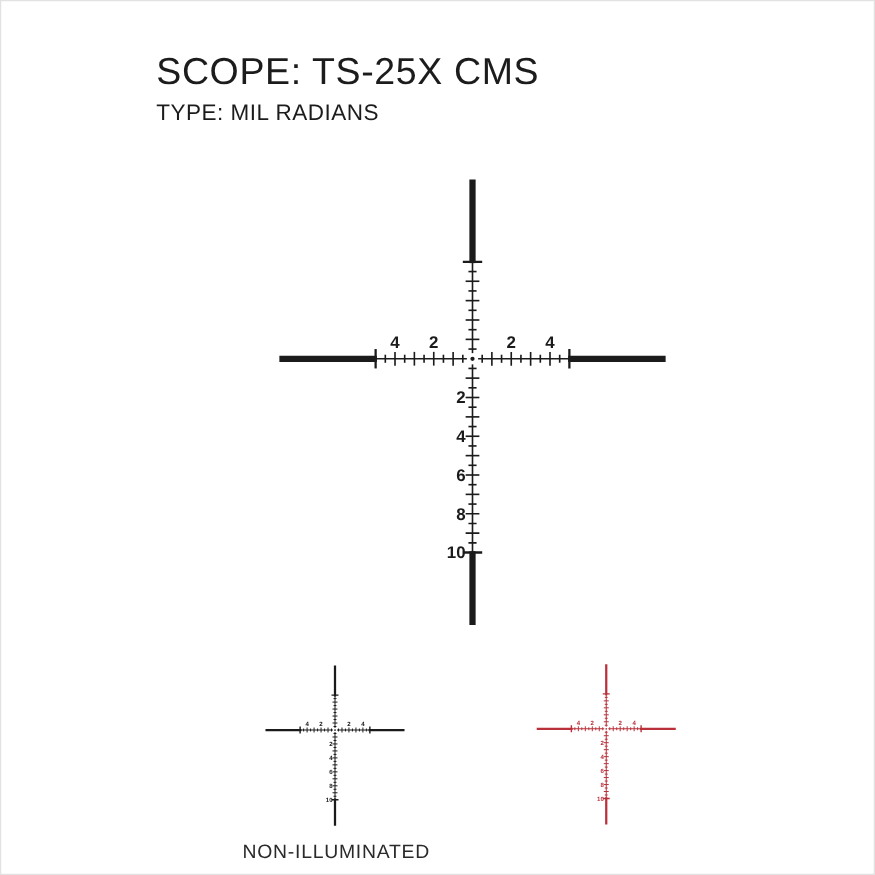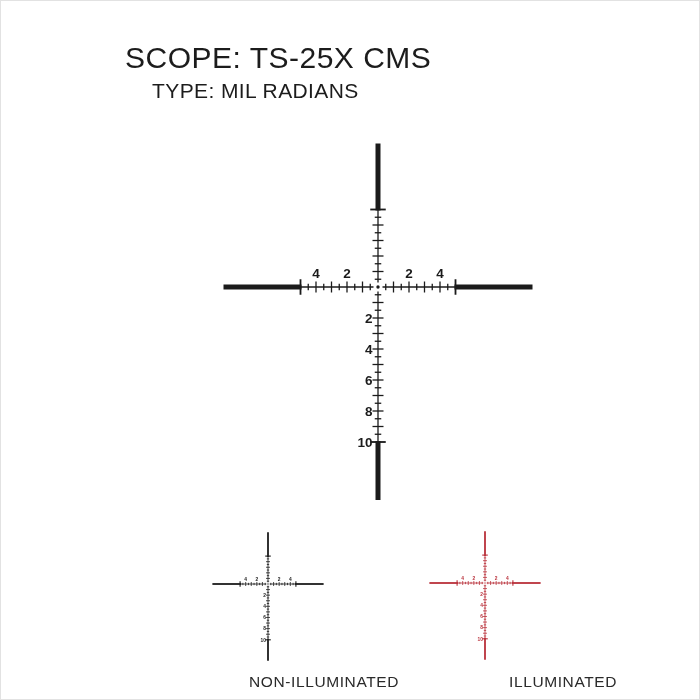--- a/index.html
+++ b/index.html
@@ -16,32 +16,31 @@
     color:#1c1c1c;
   }
   .title{
     font-size:30px;
     letter-spacing:0.5px;
     color:#1c1c1c;
     margin:0 17px 7px 0;
     font-weight:400;
   }
   .spec-line{
-    font-size:21px;
+    font-size:18px;
     letter-spacing:0.4px;
     line-height:17px;
     color:#1c1c1c;
     font-weight:400;
-    margin-left:27px;
   }
   .reticle-svg{position:absolute;}
   .caption{
     position:absolute;
     width:260px;
-    text-align:right;
+    text-align:center;
     font-size:15.5px;
     letter-spacing:0.6px;
     color:#2a2a2a;
     font-weight:400;
   }
 </style>
 </head>
 <body>
 
 <div id="page">
@@ -259,15 +258,14 @@
       <text x="92.32" y="61.76" text-anchor="middle" fill="#b9303a" font-family="&quot;Liberation Sans&quot;, sans-serif" font-size="4.86" font-weight="700">4</text>
       <text x="68.02" y="77.88799999999999" text-anchor="end" fill="#b9303a" font-family="&quot;Liberation Sans&quot;, sans-serif" font-size="4.86" font-weight="700">2</text>
       <text x="68.02" y="89.04799999999999" text-anchor="end" fill="#b9303a" font-family="&quot;Liberation Sans&quot;, sans-serif" font-size="4.86" font-weight="700">4</text>
       <text x="68.02" y="100.208" text-anchor="end" fill="#b9303a" font-family="&quot;Liberation Sans&quot;, sans-serif" font-size="4.86" font-weight="700">6</text>
       <text x="68.02" y="111.368" text-anchor="end" fill="#b9303a" font-family="&quot;Liberation Sans&quot;, sans-serif" font-size="4.86" font-weight="700">8</text>
       <text x="68.02" y="122.52799999999999" text-anchor="end" fill="#b9303a" font-family="&quot;Liberation Sans&quot;, sans-serif" font-size="4.86" font-weight="700">10</text>
     </svg>
 
   <div class="caption" style="left:138px;top:672px;">NON-ILLUMINATED</div>
 
-  <div class="caption" style="left:356px;top:672px;">ILLUMINATED</div>
 
 </div>
 
 </body></html>

